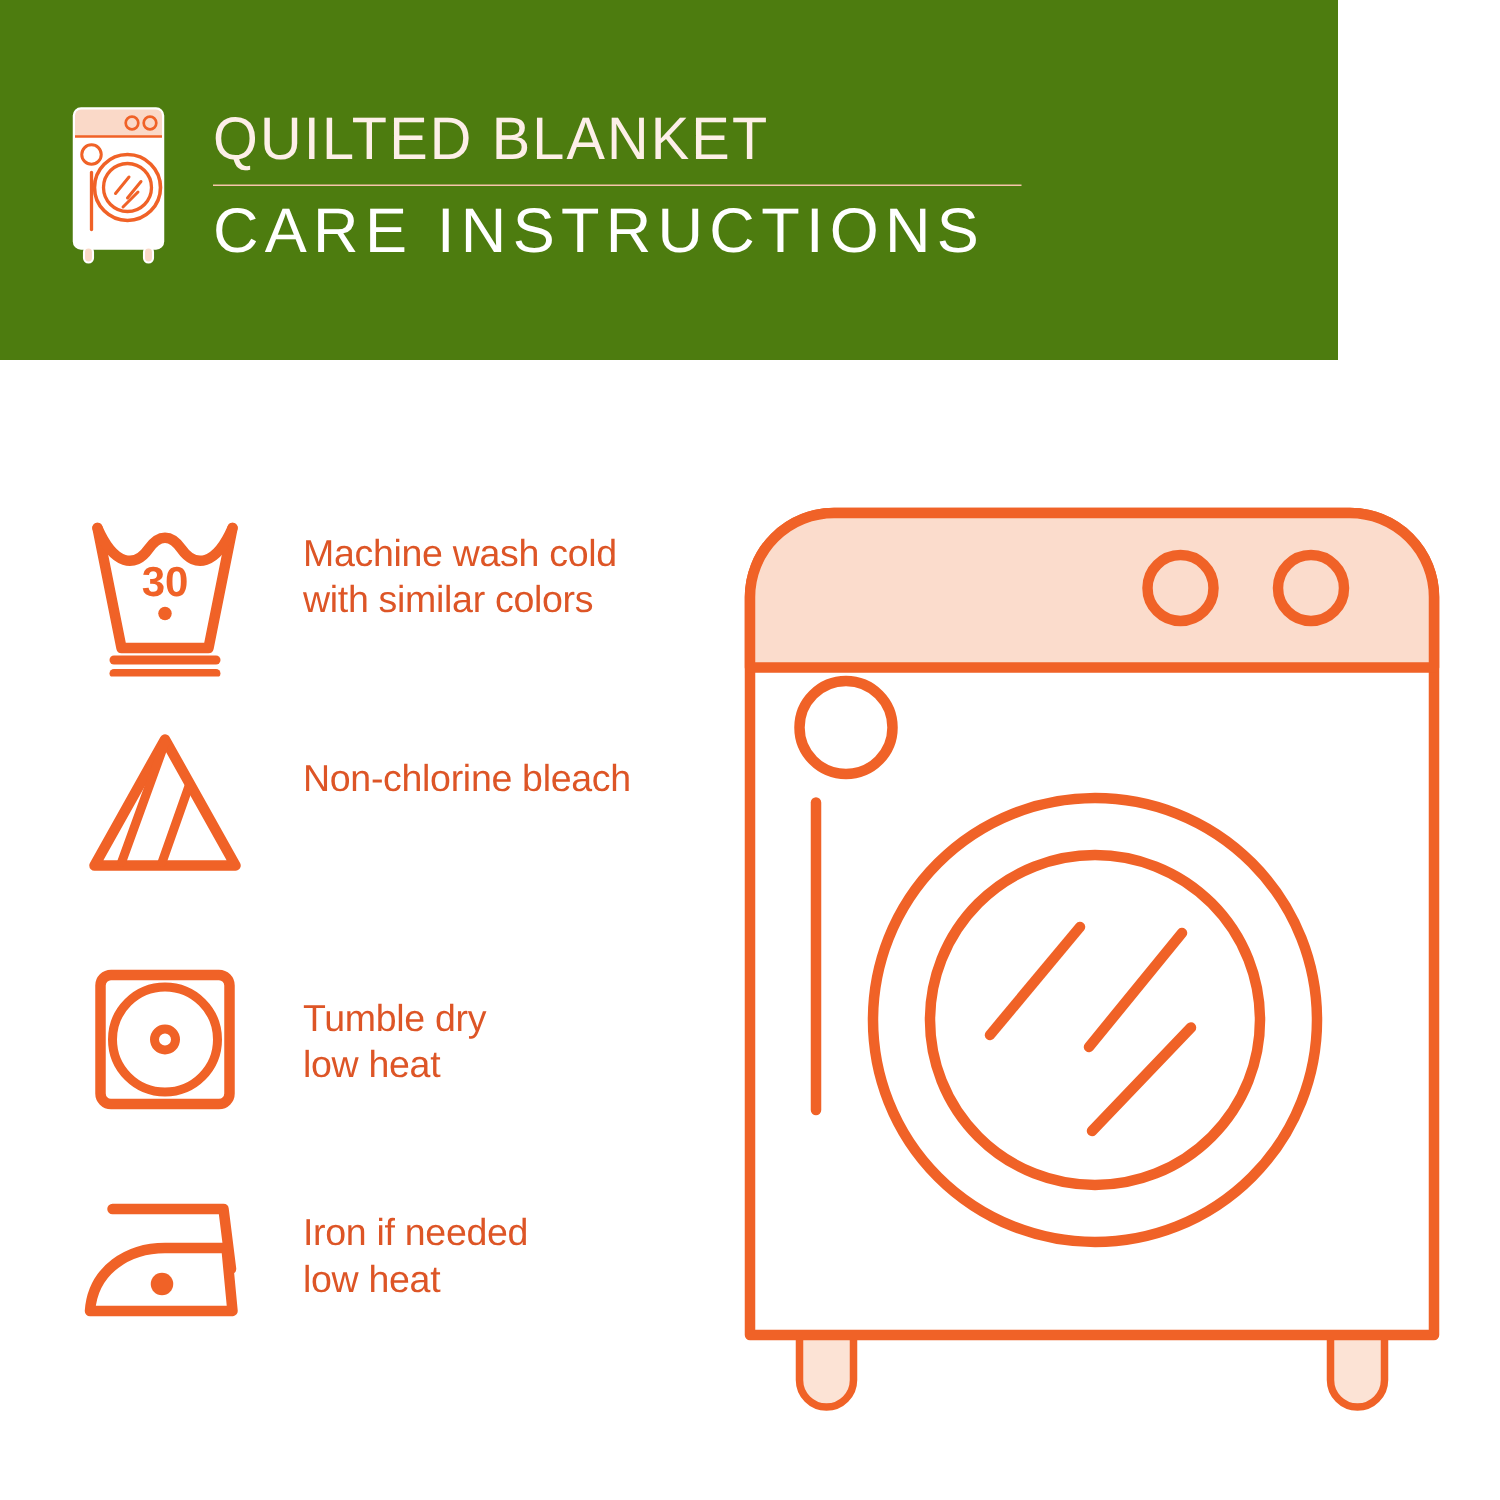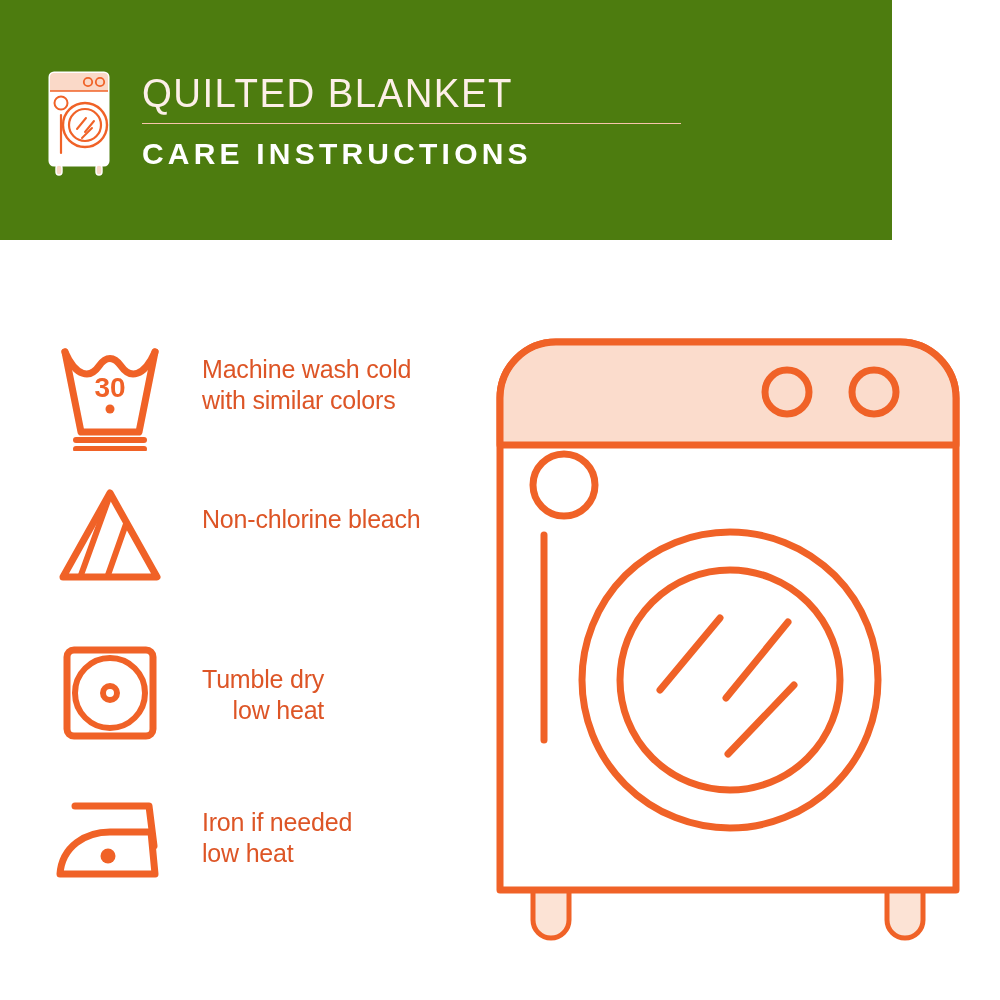--- a/index.html
+++ b/index.html
@@ -54,24 +54,24 @@
   }
   .title-rule {
     margin-top: 7px;
     margin-bottom: 6px;
     width: 539px;
     height: 1px;
     background: #F7C5AB;
   }
   .title-sub {
     color: #FFFFFF;
-    font-size: 30px;
+    font-size: 42px;
     line-height: 48px;
     letter-spacing: 4.2px;
-    font-weight: 700;
+    font-weight: 400;
     white-space: nowrap;
     font-family: "Liberation Sans", sans-serif;
   }
 
   
   #care-list {
     position: absolute;
     left: 0;
     top: 240px;
     width: 480px;
@@ -109,21 +109,21 @@
   #row-dry    { top: 400px; }
   #row-iron   { top: 545px; }
 
   #row-wash   .care-icon { top: 0px;  }
   #row-bleach .care-icon { top: 0px;  }
   #row-dry    .care-icon { top: 0px;  }
   #row-iron   .care-icon { top: 0px;  }
 
   #row-wash   .care-text { top: 14px; }
   #row-bleach .care-text { top: 24px; }
-  #row-dry    .care-text { top: 24px; text-align: right; }
+  #row-dry    .care-text { top: 24px; }
   #row-iron   .care-text { top: 22px; }
 
   
   #illustration {
     position: absolute;
     left: 488px;
     top: 330px;
     width: 480px;
     height: 620px;
   }

